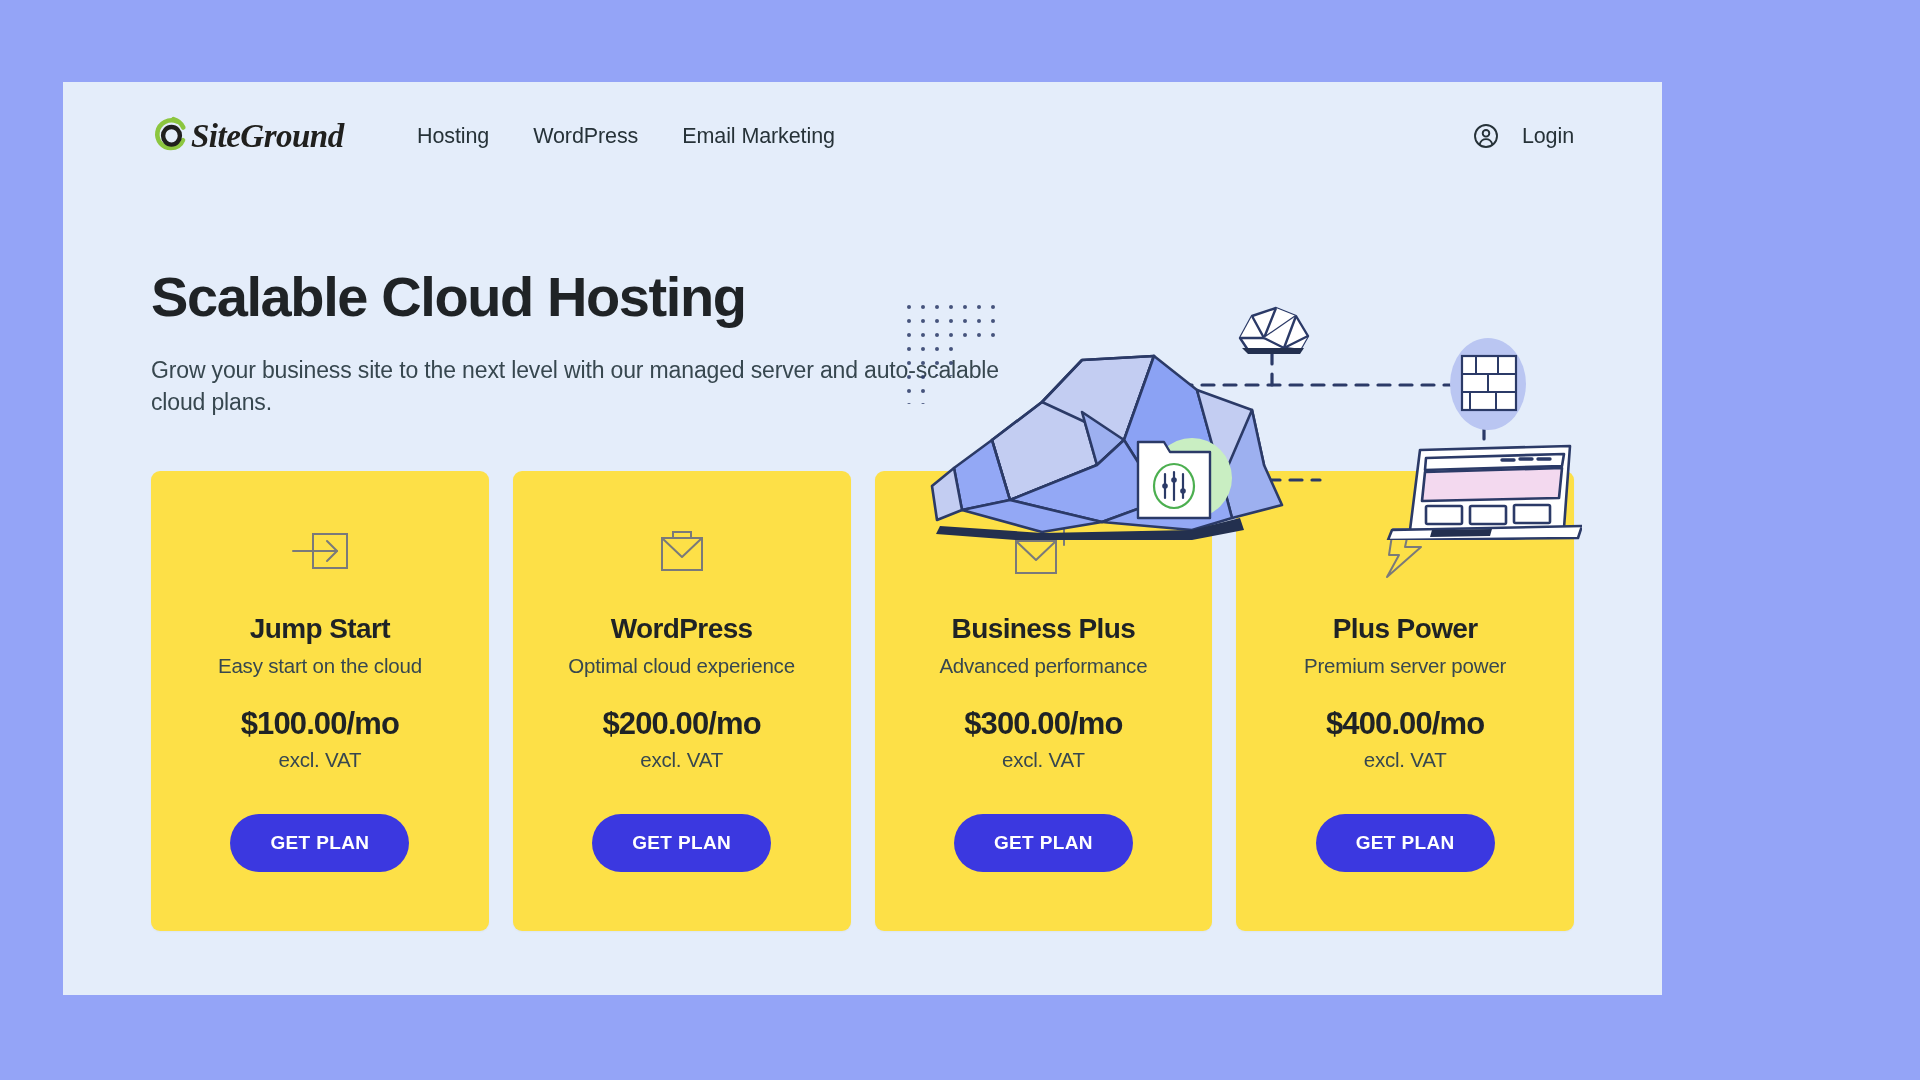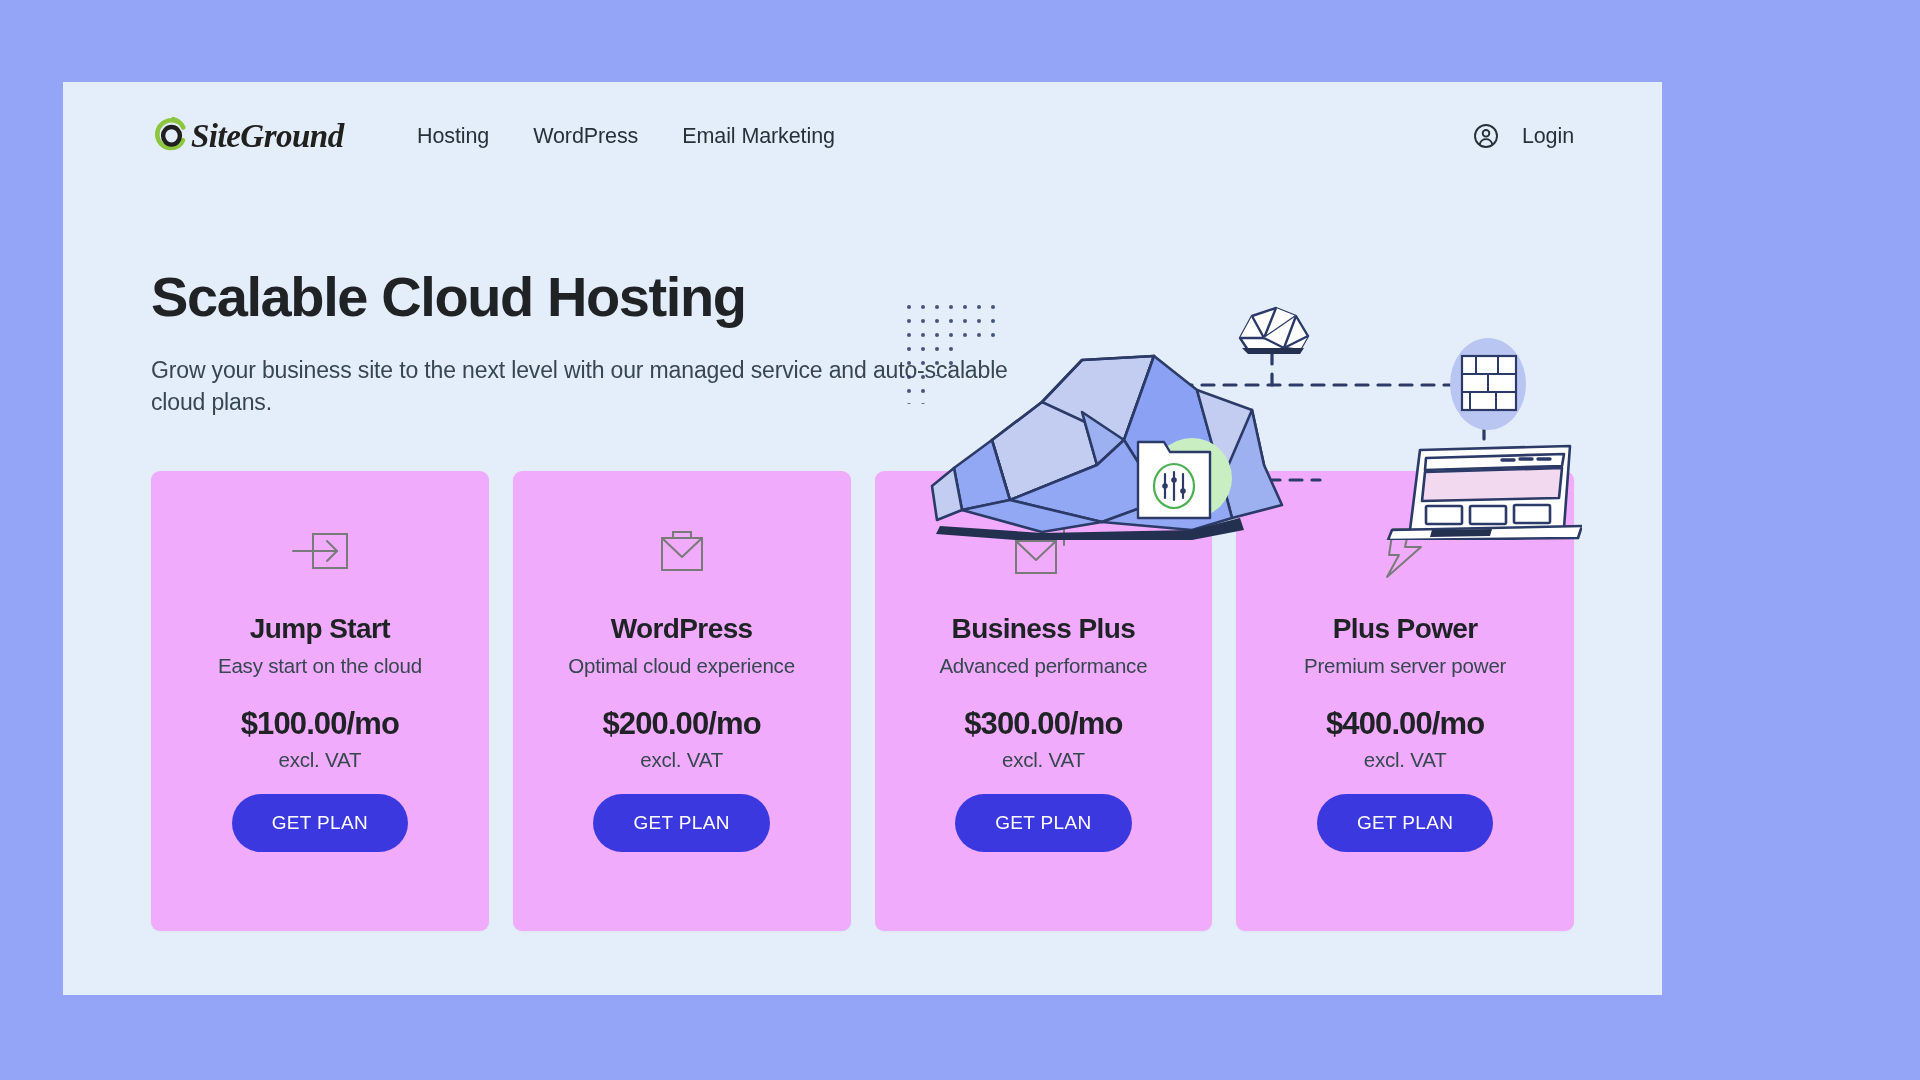--- a/index.html
+++ b/index.html
@@ -108,21 +108,21 @@
   }
 
   
   .plans {
     display: flex;
     gap: 24px;
     padding: 52px 88px 0 88px;
   }
   .plan-card {
     flex: 1 1 0;
-    background: #f0abfc;
+    background: #fde047;
     border-radius: 9px;
     min-height: 460px;
     padding: 44px 20px 0 20px;
     display: flex;
     flex-direction: column;
     align-items: center;
     box-shadow: 0 1px 2px rgba(38,50,56,0.04);
   }
   .plan-icon {
     height: 76px;
@@ -154,28 +154,28 @@
     text-align: left;
   }
   .plan-vat {
     margin-top: 6px;
     font-size: 20.5px;
     color: #37474f;
     letter-spacing: -0.2px;
     text-align: left;
   }
   .plan-cta {
-    margin-top: 22px;
+    margin-top: 42px;
     background: #3b38e0;
     color: #ffffff;
     border: none;
     border-radius: 999px;
     font-family: "Liberation Sans", sans-serif;
     font-size: 19px;
-    font-weight: normal;
+    font-weight: bold;
     letter-spacing: 0.35px;
     padding: 18px 40px;
     cursor: pointer;
   }
 </style>
 </head>
 <body>
 
 <div class="page-frame">
 
@@ -207,21 +207,21 @@
         <circle cx="13" cy="10.3" r="3.3" fill="none" stroke="#263238" stroke-width="1.9"></circle>
         <path d="M6.6 21.2c1.1 -3.2 3.6 -5.1 6.4 -5.1s5.3 1.9 6.4 5.1" fill="none" stroke="#263238" stroke-width="1.9" stroke-linecap="round"></path>
       </svg>
       <span class="login-label">Login</span>
     </div>
   </header>
 
   <section class="hero">
     <div class="hero-copy">
       <h1 class="hero-title">Scalable Cloud Hosting</h1>
-      <p class="hero-sub">Grow your business site to the next level with our managed service and auto-scalable cloud plans.</p>
+      <p class="hero-sub">Grow your business site to the next level with our managed server and auto-scalable cloud plans.</p>
     </div>
 
     <div class="hero-art">
       <svg width="690" height="250" viewBox="0 0 690 250">
         <defs>
           <pattern id="dotgrid" x="0" y="0" width="14" height="14" patternUnits="userSpaceOnUse">
             <circle cx="3" cy="3" r="2" fill="#2b3a67"></circle>
           </pattern>
         </defs>
 

